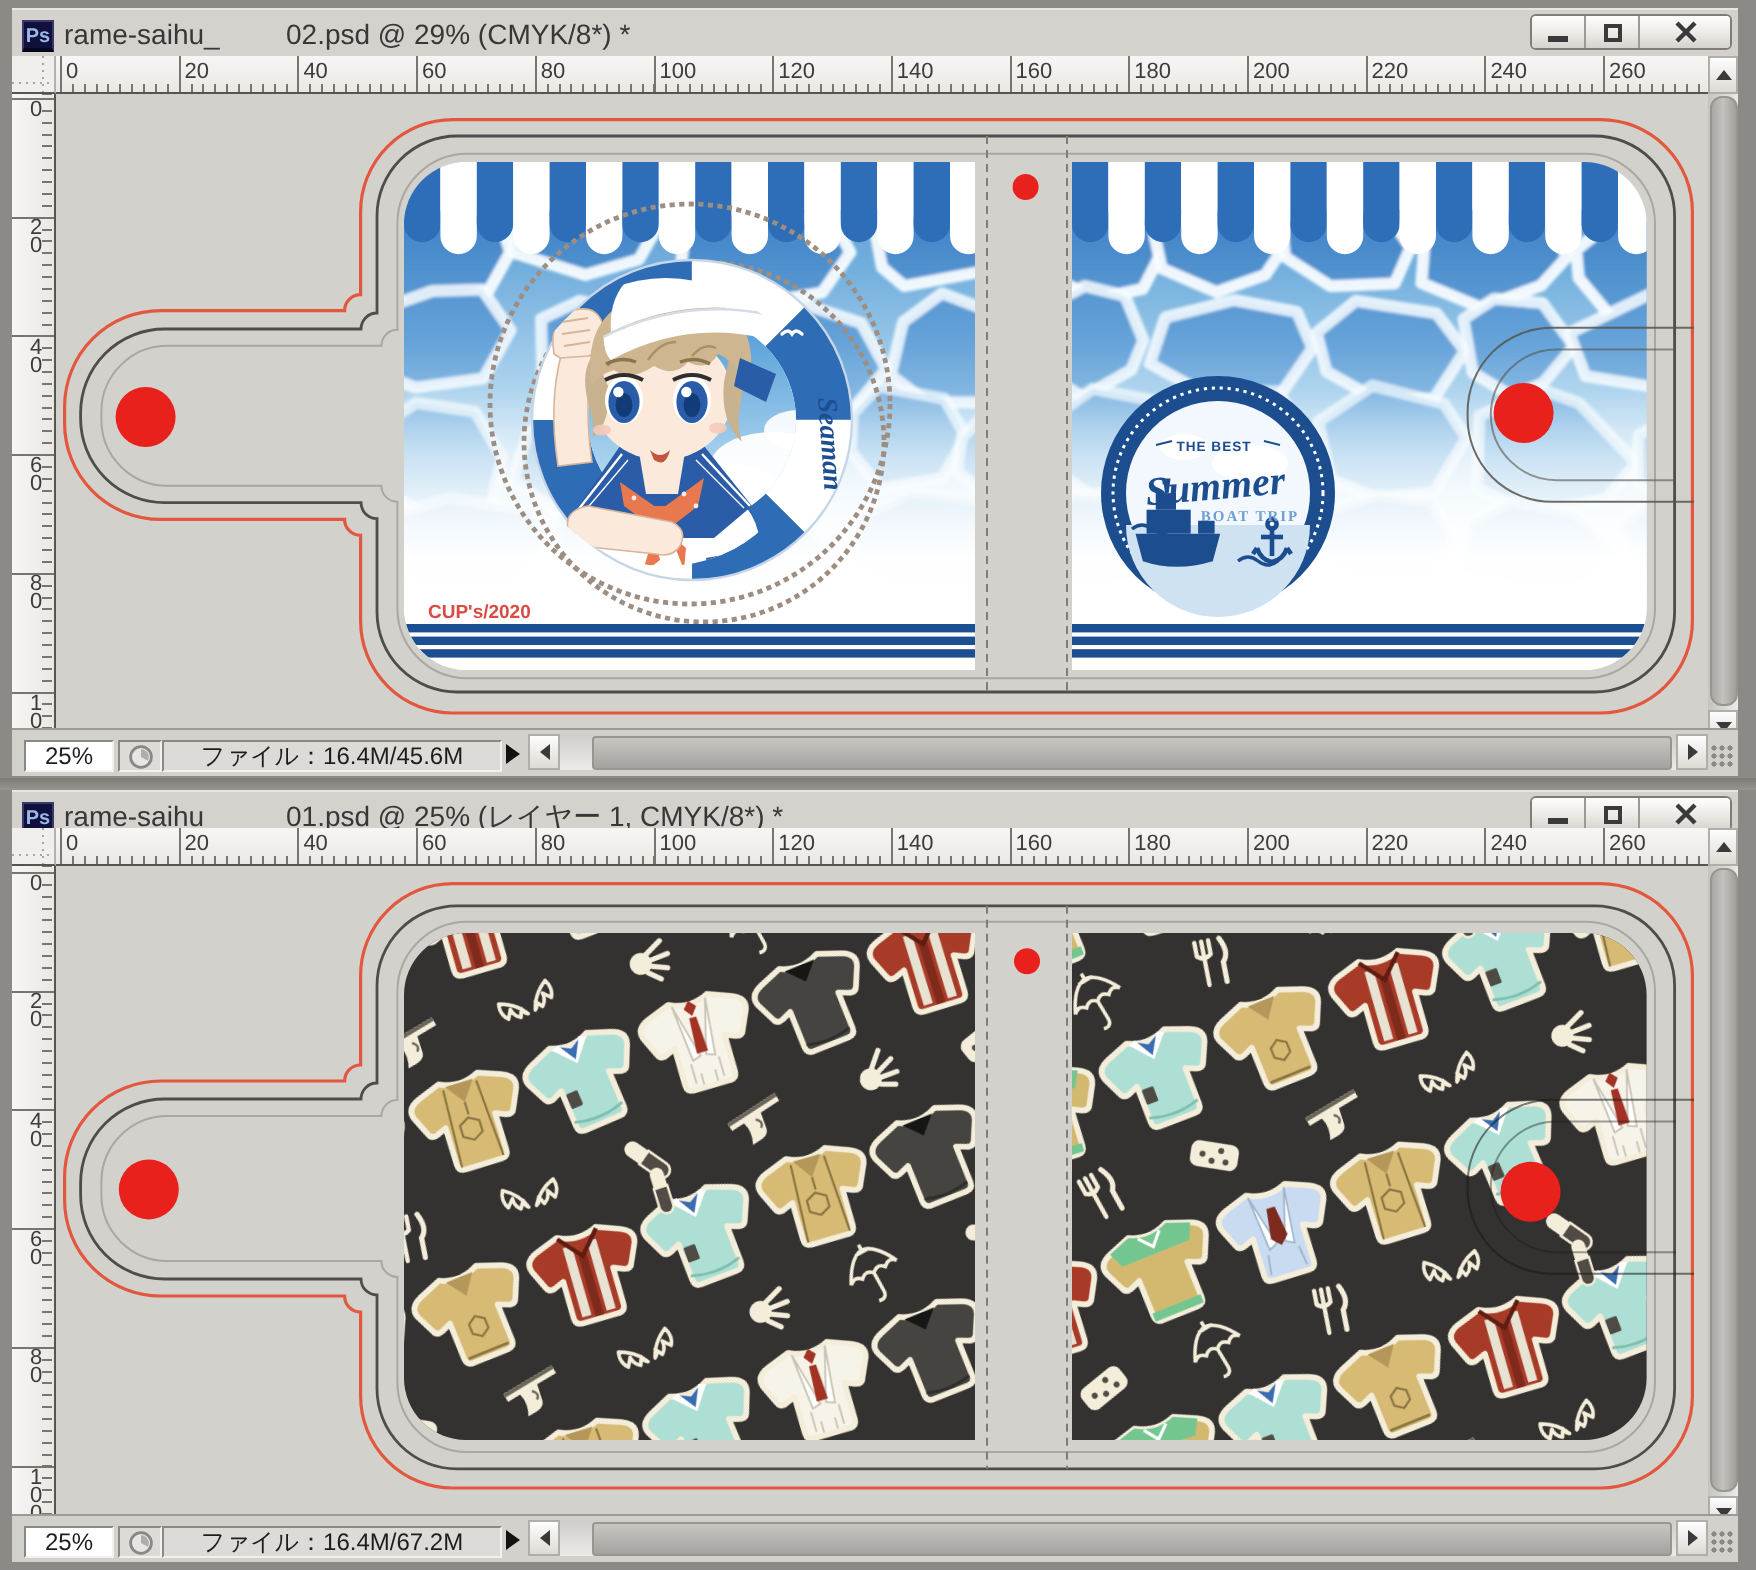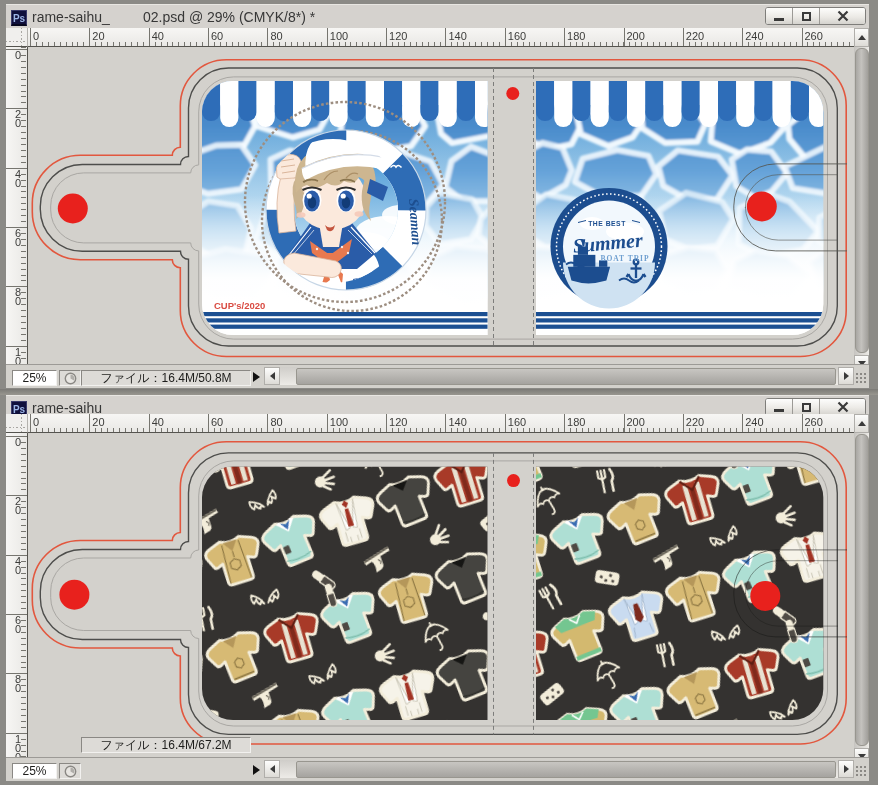--- a/index.html
+++ b/index.html
@@ -344,35 +344,36 @@
     <div class="vthm" style="left:854.5px;top:48px;width:14px;height:305px"></div>
     <div class="sbtn" style="left:854px;top:355px;width:15px;height:16px">
       <div class="arr ad"></div>
     </div>
     <div class="stat" style="left:6px;top:364px;width:863px;height:24px"></div>
     <div class="sbox szoom" style="left:12px;top:370px;width:45px;height:16px">25%</div>
     <div class="sbox" style="left:59px;top:370px;width:22px;height:16px"><svg width="13" height="13" viewBox="0 0 13 13" style="margin-top:1px">
         <circle cx="6.5" cy="6.5" r="5.2" fill="#e8e6e2" stroke="#8a8884" stroke-width="1.4"></circle>
         <path d="M6.5 6.5 L6.5 2.6 A3.9 3.9 0 0 1 9.9 8.4 Z" fill="#b0aeaa"></path>
       </svg></div>
-    <div class="sbox sfile" style="left:81px;top:370px;width:170px;height:16px">ファイル：16.4M/50.8M</div>
+    <div class="sbox sfile" style="left:81px;top:370px;width:170px;height:16px">ファイル：16.4M/45.6M</div>
     <div class="tri" style="left:253px;top:372px"></div>
     <div class="sbtn" style="left:264px;top:367px;width:16px;height:18px">
       <div class="arr al"></div>
     </div>
     <div class="htrk" style="left:280px;top:367px;width:558px;height:18px"></div>
     <div class="hthm" style="left:296px;top:367.5px;width:540px;height:17px"></div>
     <div class="sbtn" style="left:838px;top:367px;width:16px;height:18px">
       <div class="arr ar"></div>
     </div>
     <div class="grip" style="left:855px;top:372px"></div>
     <div class="sep" style="left:0;top:389px;width:878px;height:6px"></div>
     <div class="tbar" style="left:6px;top:395px;width:863px;height:19px"></div>
     <div class="psic" style="left:11px;top:401px">Ps</div>
     <div class="ttxt" style="left:32px;top:400px">rame-saihu_</div>
+    <div class="ttxt" style="left:143px;top:400px">01.psd @ 25% (レイヤー 1, CMYK/8*) *</div>
     <div class="btng" style="left:765px;top:398px">
       <div class="btn b1">
         <div class="gmin"></div>
       </div>
       <div class="btn b2">
         <div class="gmax"></div>
       </div>
       <div class="btn b3">
         <svg width="12" height="12" viewBox="0 0 12 12">
           <path d="M1.5 1.5 L10.5 10.5 M10.5 1.5 L1.5 10.5" stroke="#3a3a3a" stroke-width="2.2"></path>
@@ -653,21 +654,21 @@
     <div class="vthm" style="left:854.5px;top:434px;width:14px;height:312px"></div>
     <div class="sbtn" style="left:854px;top:748px;width:15px;height:16px">
       <div class="arr ad"></div>
     </div>
     <div class="stat" style="left:6px;top:757px;width:863px;height:24px"></div>
     <div class="sbox szoom" style="left:12px;top:763px;width:45px;height:16px">25%</div>
     <div class="sbox" style="left:59px;top:763px;width:22px;height:16px"><svg width="13" height="13" viewBox="0 0 13 13" style="margin-top:1px">
         <circle cx="6.5" cy="6.5" r="5.2" fill="#e8e6e2" stroke="#8a8884" stroke-width="1.4"></circle>
         <path d="M6.5 6.5 L6.5 2.6 A3.9 3.9 0 0 1 9.9 8.4 Z" fill="#b0aeaa"></path>
       </svg></div>
-    <div class="sbox sfile" style="left:81px;top:737px;width:170px;height:16px">ファイル：16.4M/67.2M</div>
+    <div class="sbox sfile" style="left:81px;top:763px;width:170px;height:16px">ファイル：16.4M/67.2M</div>
     <div class="tri" style="left:253px;top:765px"></div>
     <div class="sbtn" style="left:264px;top:760px;width:16px;height:18px">
       <div class="arr al"></div>
     </div>
     <div class="htrk" style="left:280px;top:760px;width:558px;height:18px"></div>
     <div class="hthm" style="left:296px;top:760.5px;width:540px;height:17px"></div>
     <div class="sbtn" style="left:838px;top:760px;width:16px;height:18px">
       <div class="arr ar"></div>
     </div>
     <div class="grip" style="left:855px;top:765px"></div>

